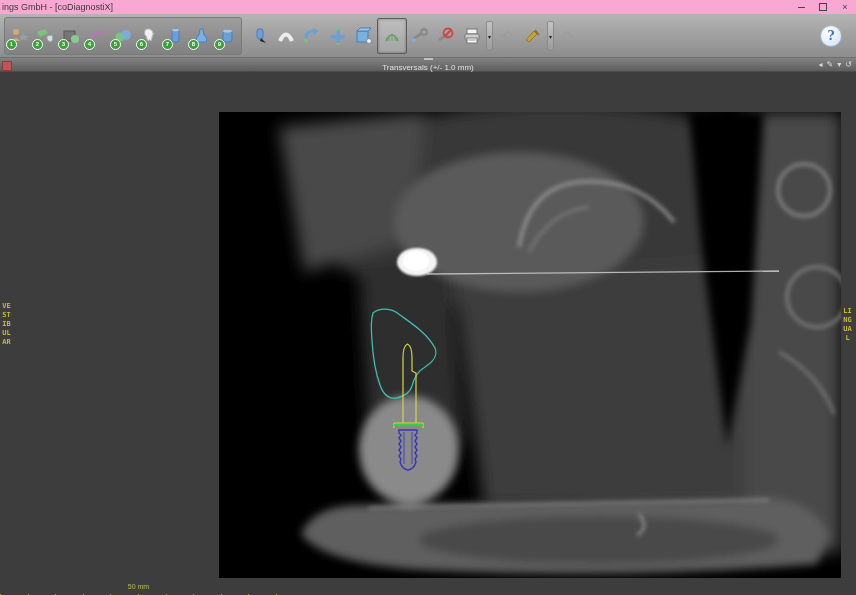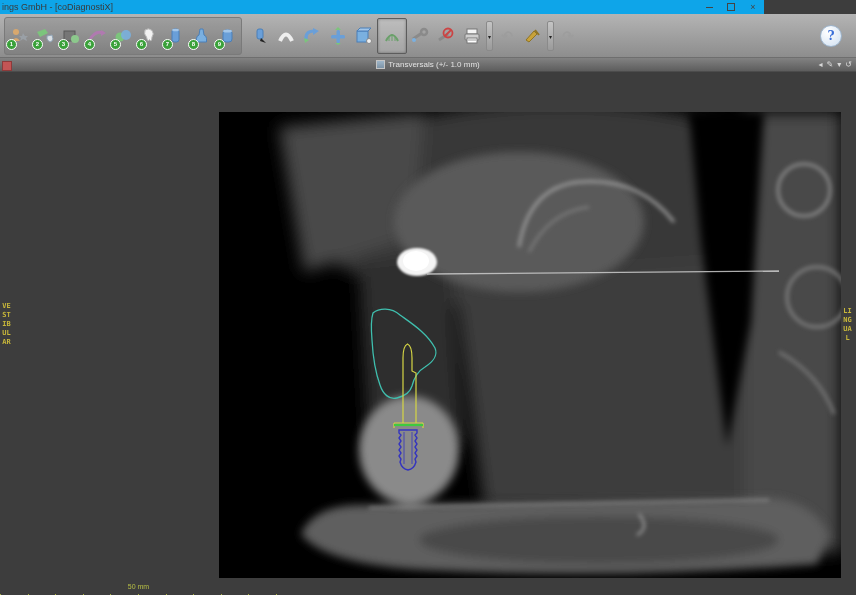--- a/index.html
+++ b/index.html
@@ -1,20 +1,20 @@
 <!DOCTYPE html>
 <html><head>
 <meta charset="utf-8">
 <style>
   html,body{margin:0;padding:0;background:#222;}
   .window{position:relative;width:856px;height:595px;overflow:hidden;
     background:#3d3d3d;font-family:"Liberation Sans",sans-serif;user-select:none;}
 
   
-  .titlebar{position:absolute;left:0;top:0;width:764px;height:14px;background:#0ea5e9;
+  .titlebar{position:absolute;left:0;top:0;width:856px;height:14px;background:#f9a8d4;
     display:flex;align-items:center;font-size:9px;color:#3a3a3a;gap:41px;}
   .titlebar .title{padding-left:2px;white-space:nowrap;}
   .win-controls{margin-left:auto;display:flex;align-items:center;height:100%;}
   .win-btn{width:22px;height:14px;display:flex;align-items:center;justify-content:center;color:#444;font-size:9px;}
   .glyph-min{width:7px;height:1px;background:#444;display:block;}
   .glyph-restore{width:6px;height:6px;border:1px solid #444;display:block;}
 
   
   .toolbar{position:absolute;left:0;top:14px;width:856px;height:44px;
     background:linear-gradient(#b4b4b4,#8d8d8d);border-bottom:1px solid #6e6e6e;
@@ -36,21 +36,21 @@
   .help-btn{margin-left:auto;margin-right:14px;width:20px;height:20px;border-radius:50%;
     background:radial-gradient(circle at 35% 30%,#ffffff,#cfe0f2);
     border:1px solid #9db4cc;display:flex;align-items:center;justify-content:center;
     color:#3a6fd8;font-weight:bold;font-size:12px;font-family:"DejaVu Serif",serif;}
 
   
   .panel-header{position:absolute;left:0;top:58px;width:856px;height:13px;
     background:linear-gradient(#828282,#5d5d5d);border-bottom:1px solid #4c4c4c;}
   .ph-indicator{position:absolute;left:2px;top:3px;width:8px;height:8px;background:#c25555;border:1px solid #8d3a3a;}
   .ph-title{position:absolute;left:0;right:0;top:0;height:13px;display:flex;
-    align-items:center;justify-content:center;gap:3px;font-size:8px;color:#e2e2e2;}
+    align-items:center;justify-content:center;gap:3px;font-size:8px;color:#e2e2e2;flex-direction:column;}
   .ph-mini-icon{width:7px;height:7px;border:1px solid #c5c5c5;background:
     linear-gradient(#9fb6c9,#7d93a6);display:inline-block;}
   .ph-actions{position:absolute;right:4px;top:0;height:13px;display:flex;align-items:center;gap:4px;
     font-size:8px;color:#d8d8d8;}
   .ph-actions span{cursor:default;}
 
   
   .viewport{position:absolute;left:0;top:83px;width:856px;height:524px;background:#3d3d3d;}
   .ct{position:absolute;left:219px;top:29px;width:622px;height:466px;background:#000;overflow:hidden;}
   .orient{position:absolute;width:9px;font-size:7px;line-height:9px;font-weight:bold;

